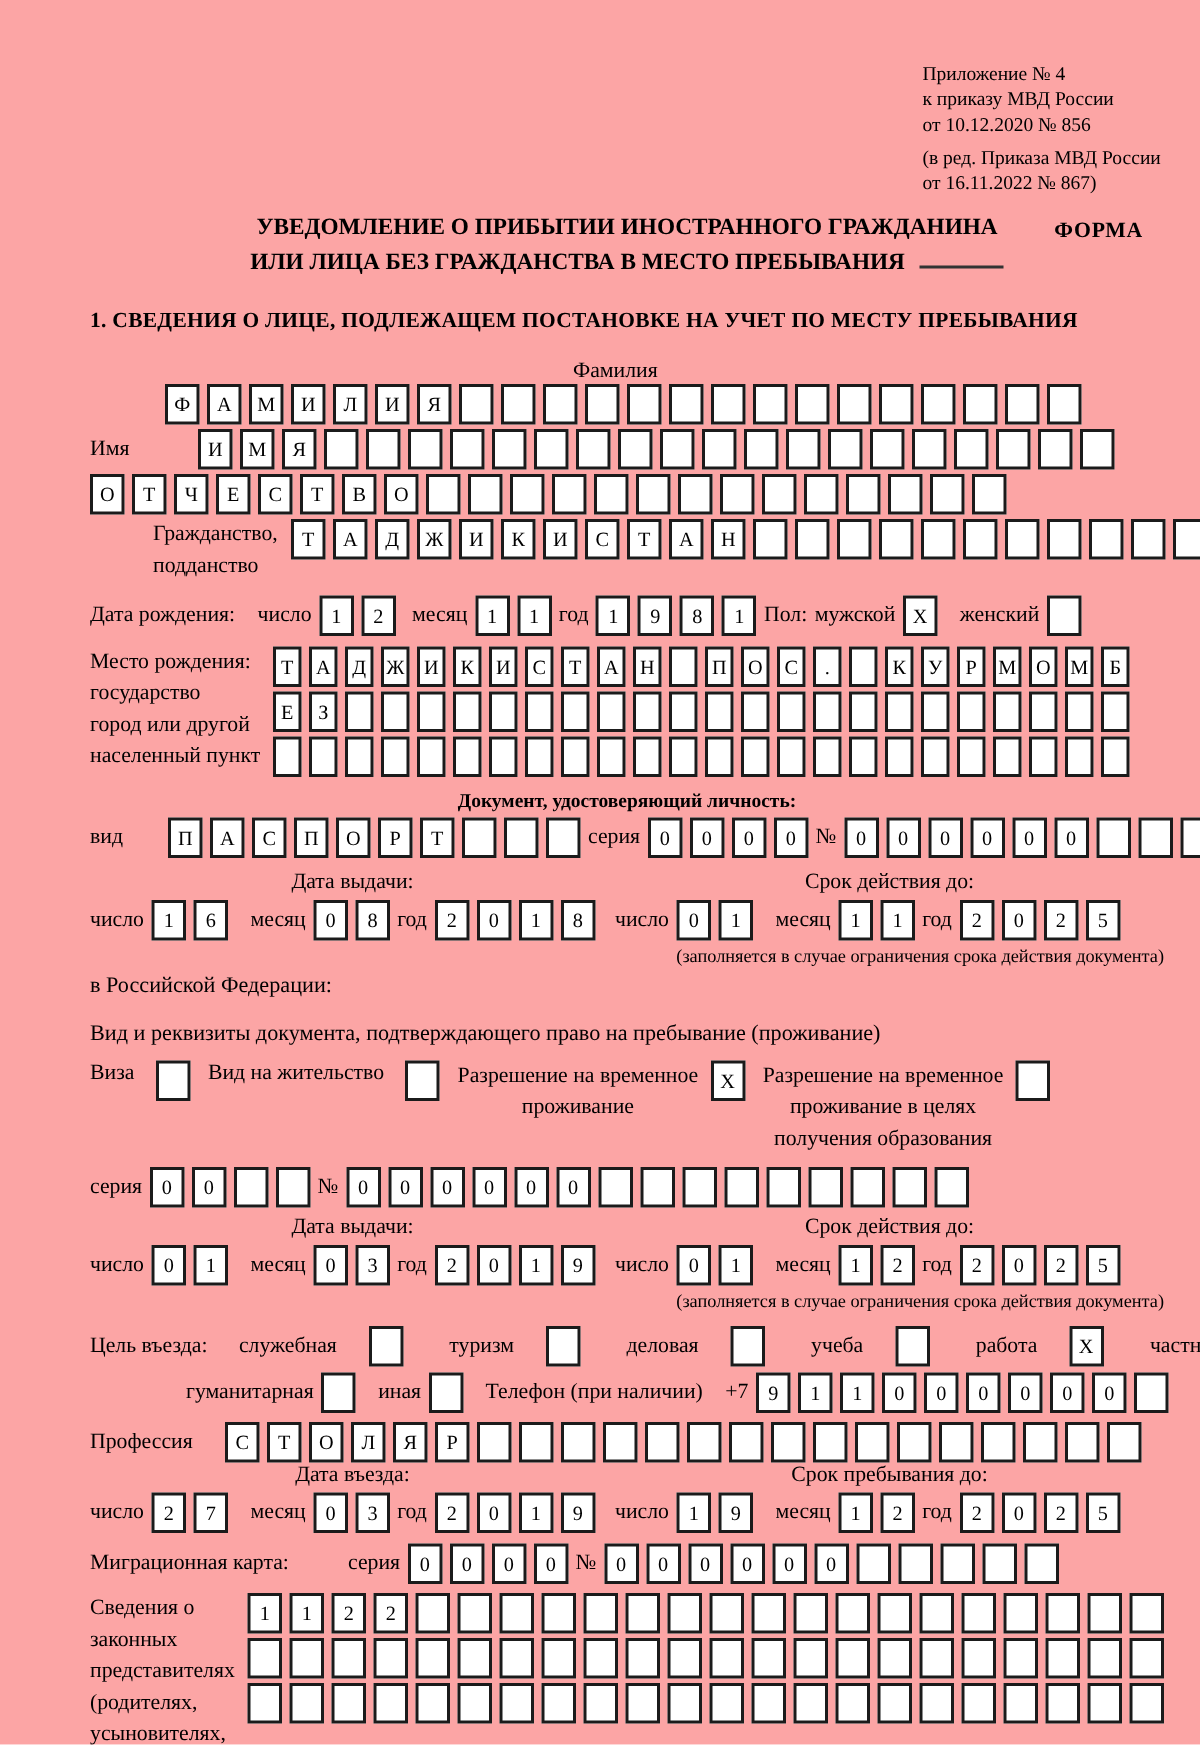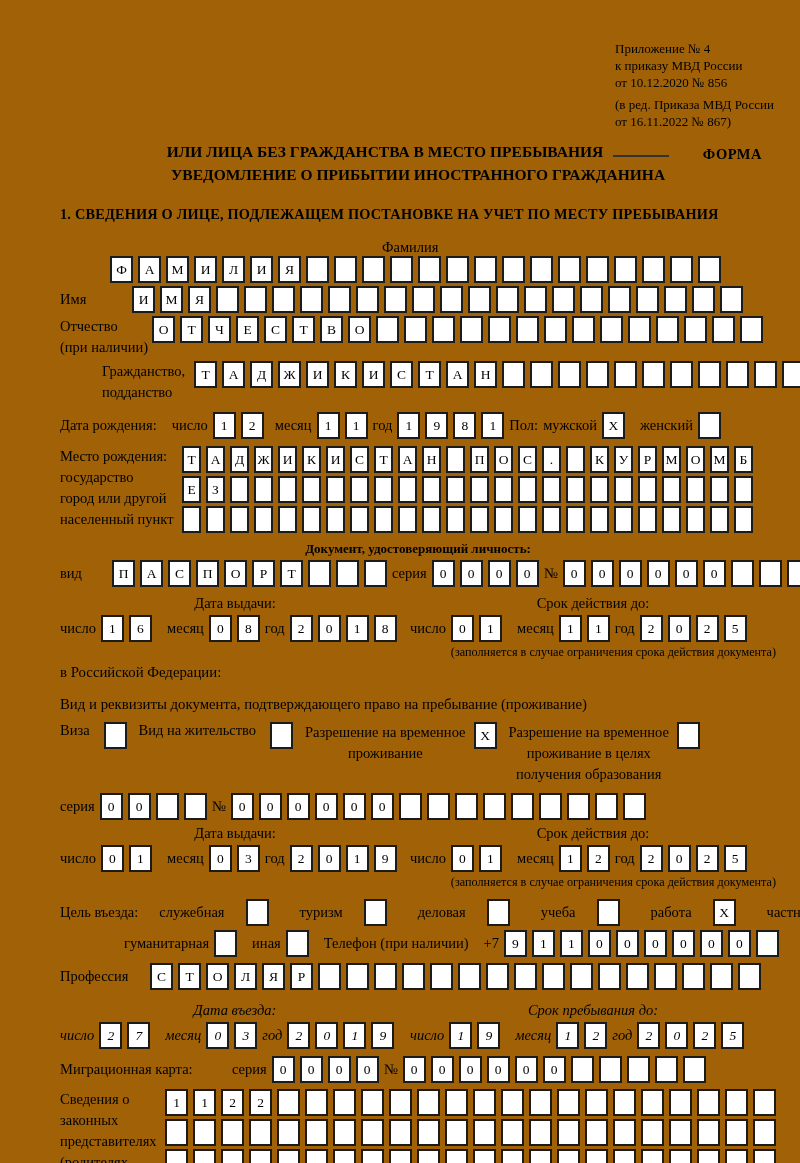--- a/index.html
+++ b/index.html
@@ -1,19 +1,19 @@
 <!DOCTYPE html>
 <html lang="ru"><head>
 <meta charset="utf-8">
 <style>
   html,body{margin:0;padding:0;background:#fff;}
   body{width:800px;height:1163px;overflow:hidden;color:#000;
        font-family:"Liberation Serif","DejaVu Serif",serif;}
   .page{position:relative;width:800px;height:1163px;box-sizing:border-box;
-        padding:38px 24px 20px 60px;background:#a16207;}
+        padding:38px 24px 20px 60px;background:#fca5a5;}
   
   .hdr{position:absolute;left:615px;top:40px;font-size:13px;line-height:17px;white-space:nowrap;}
   .hdr .sub{margin-top:5px;}
   .forma{position:absolute;top:146px;right:38px;font-weight:bold;font-size:14.5px;letter-spacing:.5px;text-align:right;}
   
   .title{margin-top:102px;text-align:center;font-weight:bold;font-size:15.5px;line-height:23px;}
   .blank-line{display:inline-block;width:56px;height:13px;border-bottom:2px solid #333;margin-left:10px;}
   .sec-head{margin-top:20px;font-weight:bold;font-size:14.3px;letter-spacing:.2px;white-space:nowrap;}
   
   .frow{display:flex;align-items:center;margin-top:3px;}
@@ -56,24 +56,24 @@
   <div class="hdr">
     <div>Приложение № 4</div>
     <div>к приказу МВД России</div>
     <div>от 10.12.2020 № 856</div>
     <div class="sub">(в ред. Приказа МВД России</div>
     <div>от 16.11.2022 № 867)</div>
   </div>
   <div class="forma">ФОРМА</div>
 
   <div class="title">
+    <div>УВЕДОМЛЕНИЕ О ПРИБЫТИИ ИНОСТРАННОГО ГРАЖДАНИНА</div>
     <div>
       <span>ИЛИ ЛИЦА БЕЗ ГРАЖДАНСТВА В МЕСТО ПРЕБЫВАНИЯ</span><span class="blank-line"></span>
     </div>
-    <div>УВЕДОМЛЕНИЕ О ПРИБЫТИИ ИНОСТРАННОГО ГРАЖДАНИНА</div>
   </div>
 
   <div class="sec-head">1. СВЕДЕНИЯ О ЛИЦЕ, ПОДЛЕЖАЩЕМ ПОСТАНОВКЕ НА УЧЕТ ПО МЕСТУ ПРЕБЫВАНИЯ</div>
 
   <div class="frow" style="margin-top:16px;flex-direction:column;">
     <span class="lbl w72">Фамилия</span>
     <span class="cells">
         <span class="cell">Ф</span>
         <span class="cell">А</span>
         <span class="cell">М</span>
@@ -121,24 +121,20 @@
         <span class="cell"></span>
         <span class="cell"></span>
         <span class="cell"></span>
         <span class="cell"></span>
         <span class="cell"></span>
         <span class="cell"></span>
       </span>
   </div>
 
   <div class="frow top">
-    <span class="lblstack w92" style="flex:none;">
-      <div>Отчество</div>
-      <div>(при наличии)</div>
-    </span>
     <span class="cells">
         <span class="cell">О</span>
         <span class="cell">Т</span>
         <span class="cell">Ч</span>
         <span class="cell">Е</span>
         <span class="cell">С</span>
         <span class="cell">Т</span>
         <span class="cell">В</span>
         <span class="cell">О</span>
         <span class="cell"></span>
@@ -592,21 +588,21 @@
         <span class="cell"></span>
         <span class="cell"></span>
         <span class="cell"></span>
         <span class="cell"></span>
         <span class="cell"></span>
         <span class="cell"></span>
         <span class="cell"></span>
       </span>
   </div>
 
-  <div class="twocol" style="margin-top:12px;font-style:italic;">
+  <div class="twocol" style="margin-top:0;">
     <div class="dcol-l">
       <div class="dhead">Дата въезда:</div>
       <div class="drow">
         <span class="dlbl">число</span>
         <span class="cells">
             <span class="cell">2</span>
             <span class="cell">7</span>
           </span>
         <span class="sp10"></span>
         <span class="dlbl">месяц</span>

